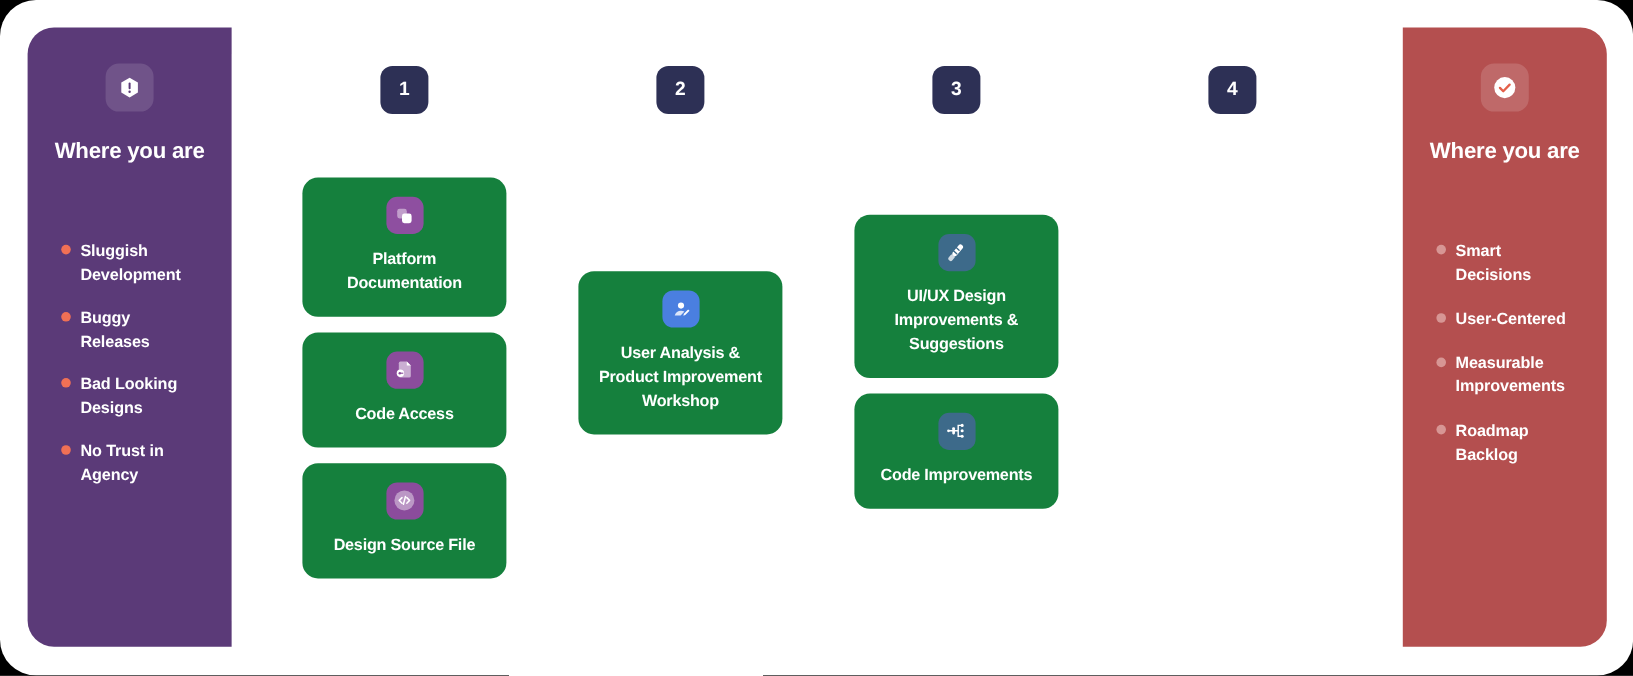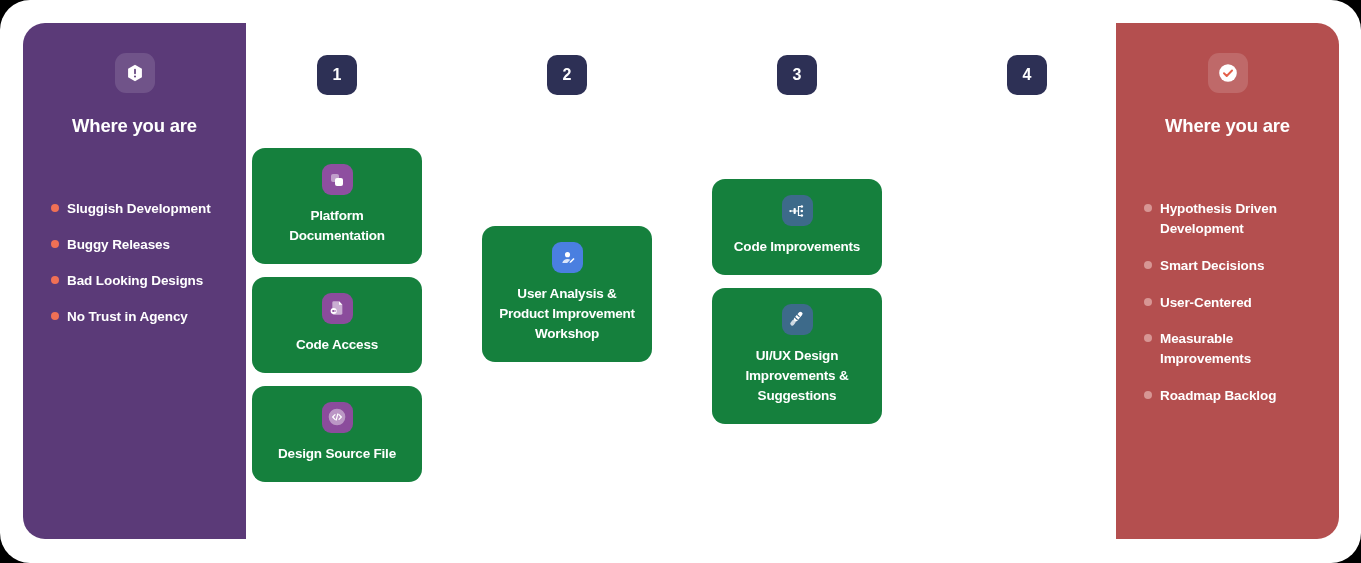--- a/index.html
+++ b/index.html
@@ -16,21 +16,21 @@
     width:1361px; height:563px;
     background:#ffffff;
     border-radius:30px;
     overflow:hidden;
   }
 
   
   .side-panel {
     position:absolute;
     top:23px;
-    width:223px;
+    width:170px;
     height:516px;
     display:flex;
     flex-direction:column;
     align-items:center;
     padding-top:30px;
   }
   .side-panel.left  { left:23px;  background:#5B3A78; border-radius:22px 0 0 22px; }
   .side-panel.right { right:22px; background:#B44F4F; border-radius:0 22px 22px 0; }
 
   .panel-icon-box {
@@ -231,61 +231,60 @@
       </div>
     </div>
 
     <div class="col col-3">
       <div class="step-badge">3</div>
       <div class="card-stack">
 
         <div class="card">
           <div class="card-icon-box ic-steel">
             <svg width="18" height="18" viewBox="0 0 24 24">
+              <rect x="10.5" y="1" width="5.5" height="15" rx="2.6" transform="rotate(40 13 9)" fill="#ffffff"></rect>
+              <rect x="4" y="13" width="5.2" height="8" rx="2.4" transform="rotate(40 6.6 17)" fill="#ffffff" opacity="0.75"></rect>
+              <path d="M11.5 5.5 15 8.8M9 9.5l3.4 3.2" stroke="#3D6A8A" stroke-width="1.5" stroke-linecap="round"></path>
+            </svg>
+          </div>
+          <div class="card-label">UI/UX Design Improvements &amp; Suggestions</div>
+        </div>
+
+        <div class="card">
+          <div class="card-icon-box ic-steel">
+            <svg width="18" height="18" viewBox="0 0 24 24">
               <path d="M4 12h4M10 12h4M14 12V6h3M14 12v6h3" stroke="#ffffff" stroke-width="1.6" fill="none" stroke-linecap="round"></path>
               <circle cx="3.2" cy="12" r="1.5" fill="#ffffff"></circle>
               <rect x="7.4" y="8" width="3" height="8" rx="1.2" fill="#ffffff"></rect>
               <circle cx="18.4" cy="6" r="1.7" fill="#ffffff"></circle>
               <circle cx="18.4" cy="12" r="1.7" fill="#ffffff"></circle>
               <circle cx="18.4" cy="18" r="1.7" fill="#ffffff"></circle>
             </svg>
           </div>
           <div class="card-label">Code Improvements</div>
         </div>
 
-        <div class="card">
-          <div class="card-icon-box ic-steel">
-            <svg width="18" height="18" viewBox="0 0 24 24">
-              <rect x="10.5" y="1" width="5.5" height="15" rx="2.6" transform="rotate(40 13 9)" fill="#ffffff"></rect>
-              <rect x="4" y="13" width="5.2" height="8" rx="2.4" transform="rotate(40 6.6 17)" fill="#ffffff" opacity="0.75"></rect>
-              <path d="M11.5 5.5 15 8.8M9 9.5l3.4 3.2" stroke="#3D6A8A" stroke-width="1.5" stroke-linecap="round"></path>
-            </svg>
-          </div>
-          <div class="card-label">UI/UX Design Improvements &amp; Suggestions</div>
-        </div>
-
       </div>
     </div>
 
     <div class="col col-4">
       <div class="step-badge">4</div>
     </div>
 
   </div>
 
   <div class="side-panel right">
     <div class="panel-icon-box">
       <svg width="22" height="22" viewBox="0 0 24 24">
         <circle cx="12" cy="12" r="9.6" fill="#ffffff"></circle>
         <path d="M7.6 12.3l3 3 5.8-6" stroke="#E4604A" stroke-width="2.1" fill="none" stroke-linecap="round" stroke-linejoin="round"></path>
       </svg>
     </div>
     <div class="panel-title">Where you are</div>
     <ul class="panel-list">
-      <li>Hypothesis Driven Development</li>
       <li>Smart Decisions</li>
       <li>User-Centered</li>
       <li>Measurable Improvements</li>
       <li>Roadmap Backlog</li>
     </ul>
   </div>
 
 </div>
 
 </body></html>

